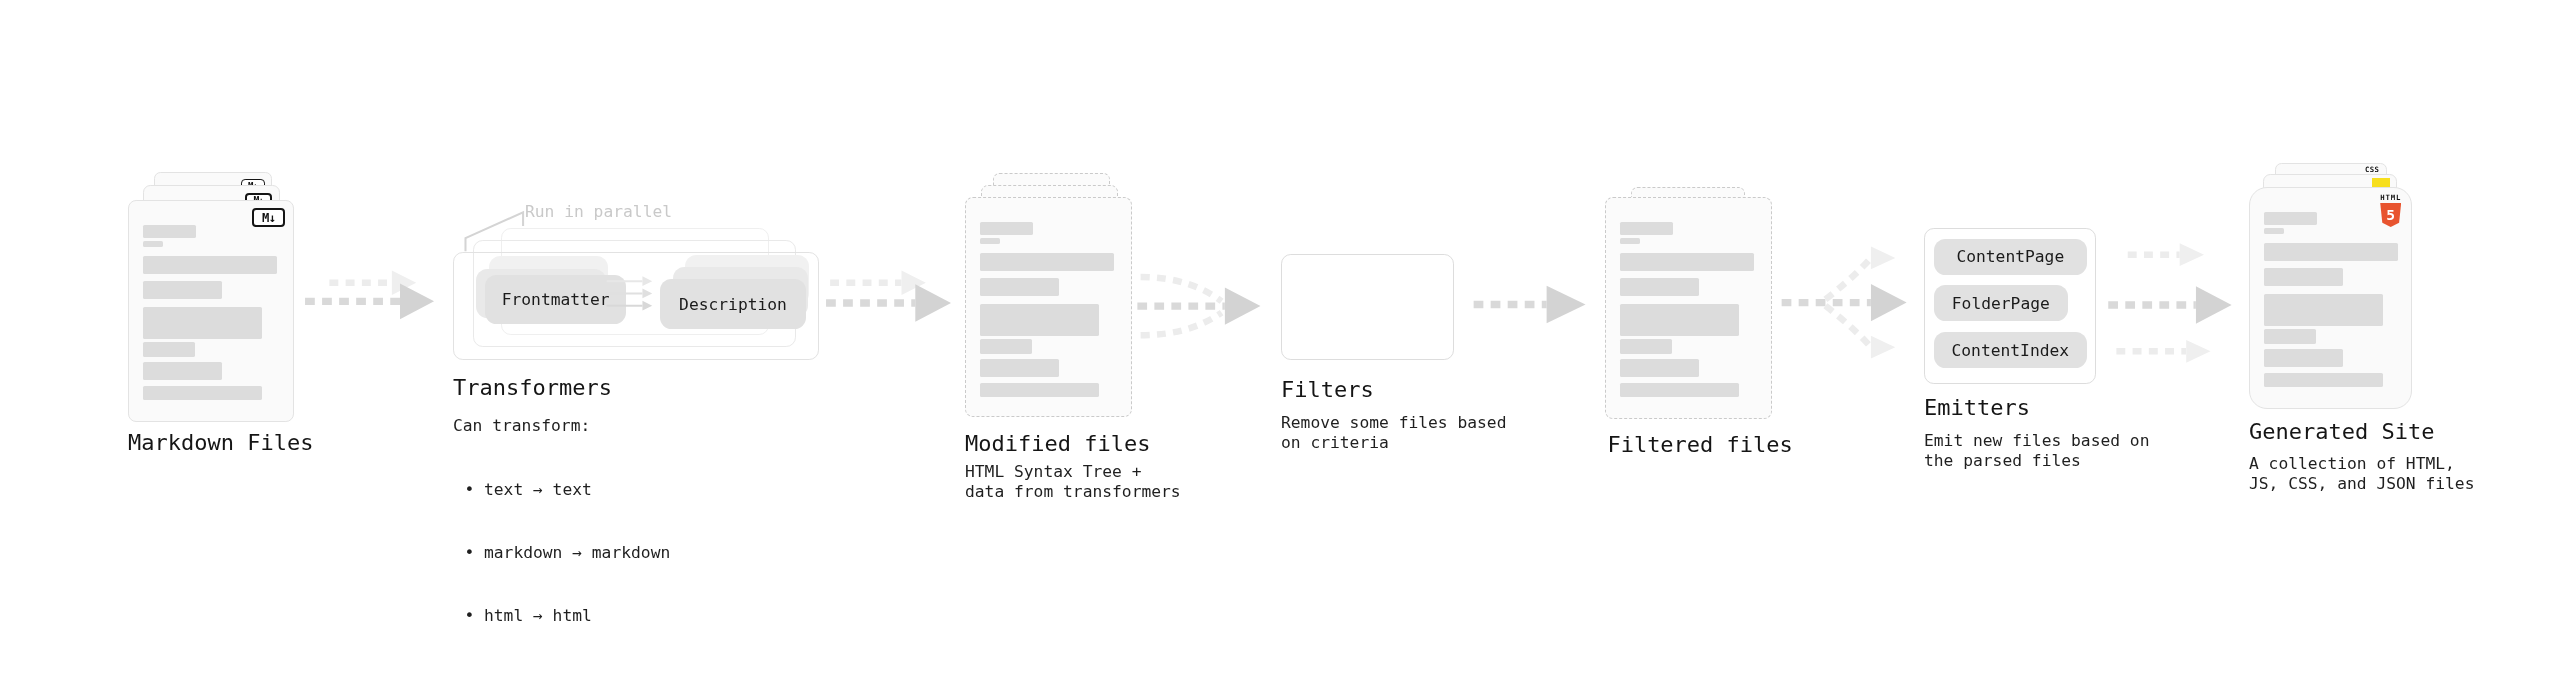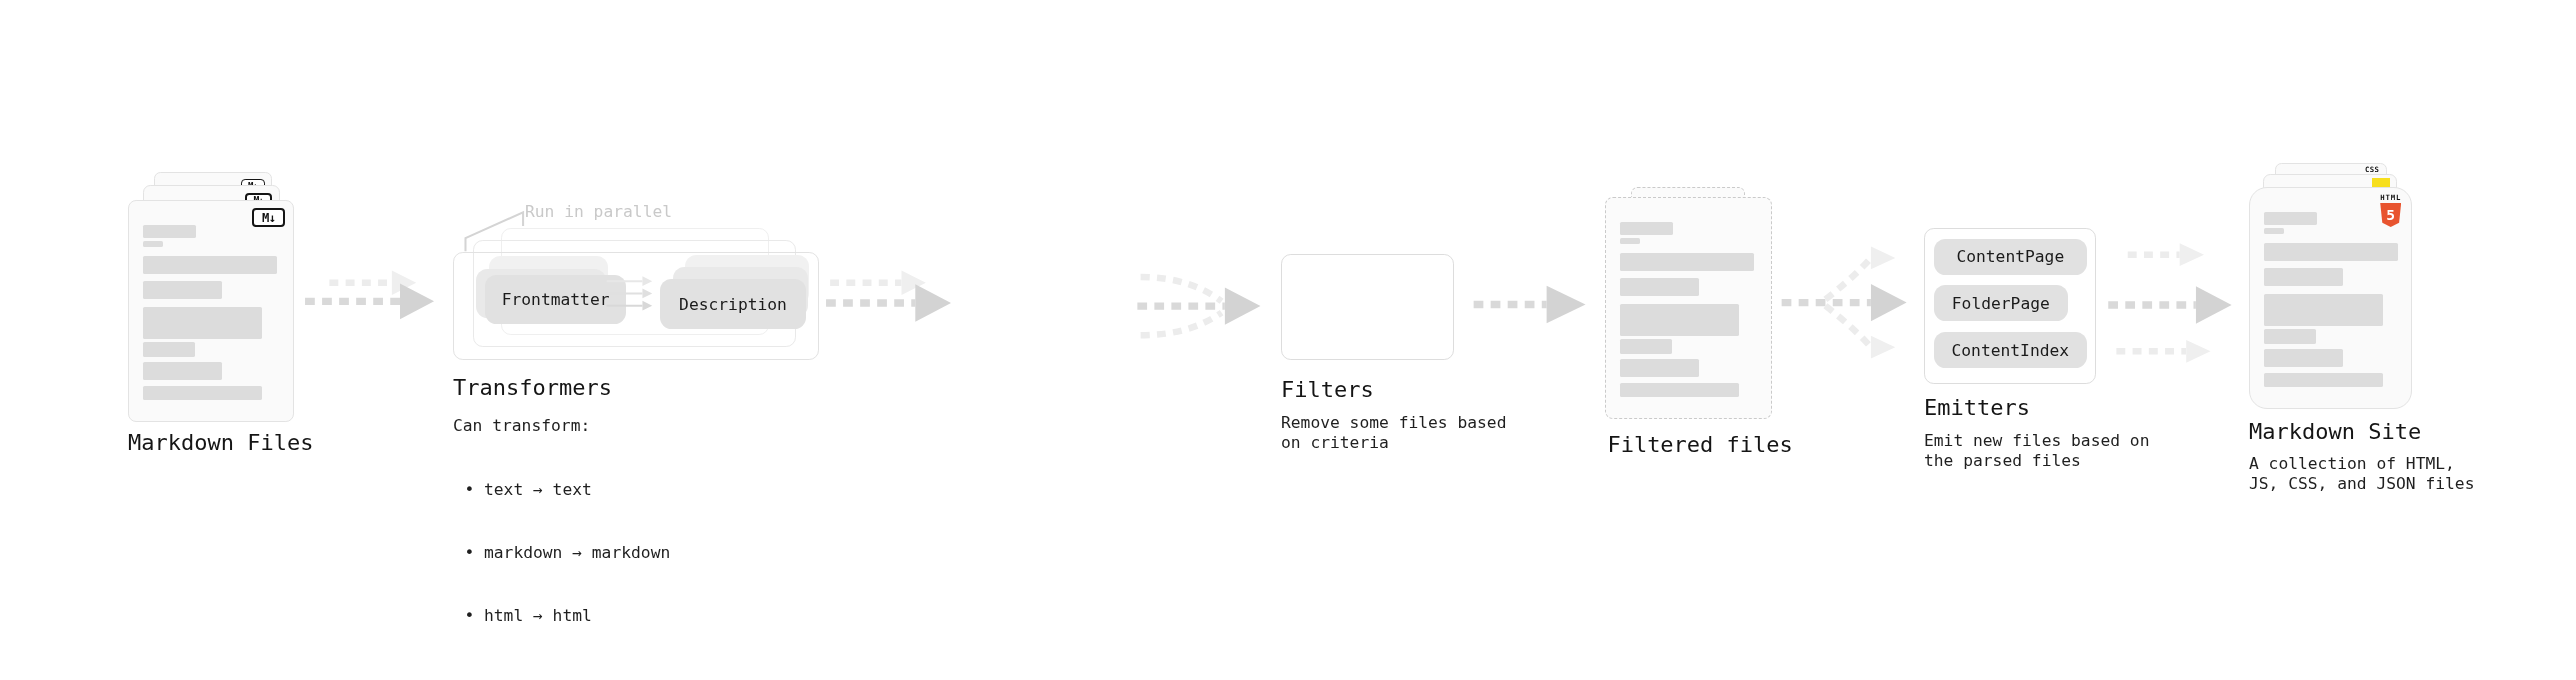--- a/index.html
+++ b/index.html
@@ -113,20 +113,39 @@
     </div>
   </div>
 
   <svg class="abs" style="left:822px;top:264px;" width="142" height="65" viewBox="0 0 175 80">
     <line x1="10" y1="23" x2="98" y2="23" stroke="#ececec" stroke-width="8" stroke-dasharray="11 9"></line>
     <polygon points="98,8 128,23 98,38" fill="#efefef"></polygon>
     <line x1="5" y1="48" x2="115" y2="48" stroke="#d9d9d9" stroke-width="9" stroke-dasharray="12 9"></line>
     <polygon points="115,25 159,48 115,71" fill="#d3d3d3"></polygon>
   </svg>
 
+  <div class="group" style="left:965px;top:163px;width:228px;height:349px;">
+    <div class="card dashed" style="left:28.4px;top:9.8px;width:117px;height:98px;border-radius:6.5px;"></div>
+    <div class="card dashed" style="left:16.3px;top:22px;width:137px;height:106px;border-radius:7.3px;"></div>
+    <div class="card dashed doc-body" style="left:0px;top:34px;width:167px;height:220px;">
+        <div class="bar" style="left: 14px; top: 24.4px; width: 53px; height: 13px;"></div>
+        <div class="bar" style="left: 14px; top: 40px; width: 19.5px; height: 5.7px;"></div>
+        <div class="bar" style="left: 14px; top: 55px; width: 134px; height: 18px;"></div>
+        <div class="bar" style="left: 14px; top: 80px; width: 79px; height: 18px;"></div>
+        <div class="bar" style="left: 14px; top: 106px; width: 119px; height: 32px;"></div>
+        <div class="bar" style="left: 14px; top: 141px; width: 52px; height: 14.6px;"></div>
+        <div class="bar" style="left: 14px; top: 161px; width: 79px; height: 18px;"></div>
+        <div class="bar" style="left: 14px; top: 185px; width: 119px; height: 14px;"></div>
+      </div>
+    <div class="heading" style="left:0px;top:268px;">Modified files</div>
+    <div class="subtitle" style="left:0px;top:299px;">
+      <div>HTML Syntax Tree +</div>
+      <div>data from transformers</div>
+    </div>
+  </div>
 
   <svg class="abs" style="left:1134px;top:264px;" width="142" height="81" viewBox="0 0 175 100">
     <path d="M 8 16 Q 68 16 108 46" fill="none" stroke="#ececec" stroke-width="8" stroke-dasharray="11 9"></path>
     <path d="M 8 88 Q 68 88 108 60" fill="none" stroke="#ececec" stroke-width="8" stroke-dasharray="11 9"></path>
     <line x1="4" y1="52" x2="112" y2="52" stroke="#d9d9d9" stroke-width="9" stroke-dasharray="12 9"></line>
     <polygon points="112,29 156,52 112,75" fill="#d3d3d3"></polygon>
   </svg>
 
   <div class="group" style="left:1281px;top:254px;width:236px;height:211px;">
     <div class="panel" style="left:0px;top:0px;width:173px;height:106px;"></div>
@@ -206,21 +225,21 @@
       </div>
     <div class="bar" style="left: 14px; top: 24.4px; width: 53px; height: 13px;"></div>
         <div class="bar" style="left: 14px; top: 40px; width: 19.5px; height: 5.7px;"></div>
         <div class="bar" style="left: 14px; top: 55px; width: 134px; height: 18px;"></div>
         <div class="bar" style="left: 14px; top: 80px; width: 79px; height: 18px;"></div>
         <div class="bar" style="left: 14px; top: 106px; width: 119px; height: 32px;"></div>
         <div class="bar" style="left: 14px; top: 141px; width: 52px; height: 14.6px;"></div>
         <div class="bar" style="left: 14px; top: 161px; width: 79px; height: 18px;"></div>
         <div class="bar" style="left: 14px; top: 185px; width: 119px; height: 14px;"></div>
       </div>
-    <div class="heading" style="left:0px;top:258px;">Markdown Site</div>
+    <div class="heading" style="left:0px;top:258px;">Generated Site</div>
     <div class="subtitle" style="left:0px;top:293px;">
       <div>A collection of HTML,</div>
       <div>JS, CSS, and JSON files</div>
     </div>
   </div>
 
 </div>
 
 
 </body></html>

